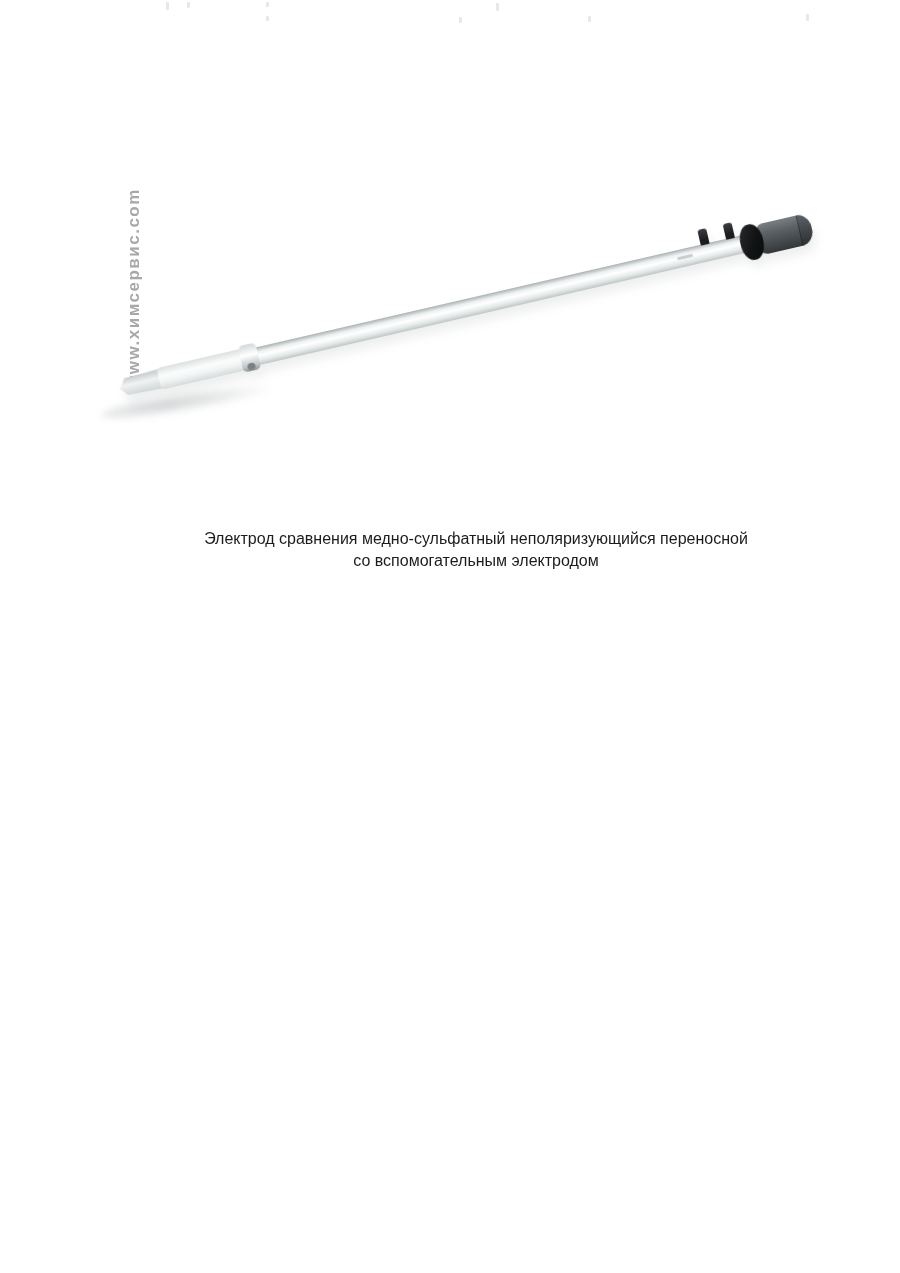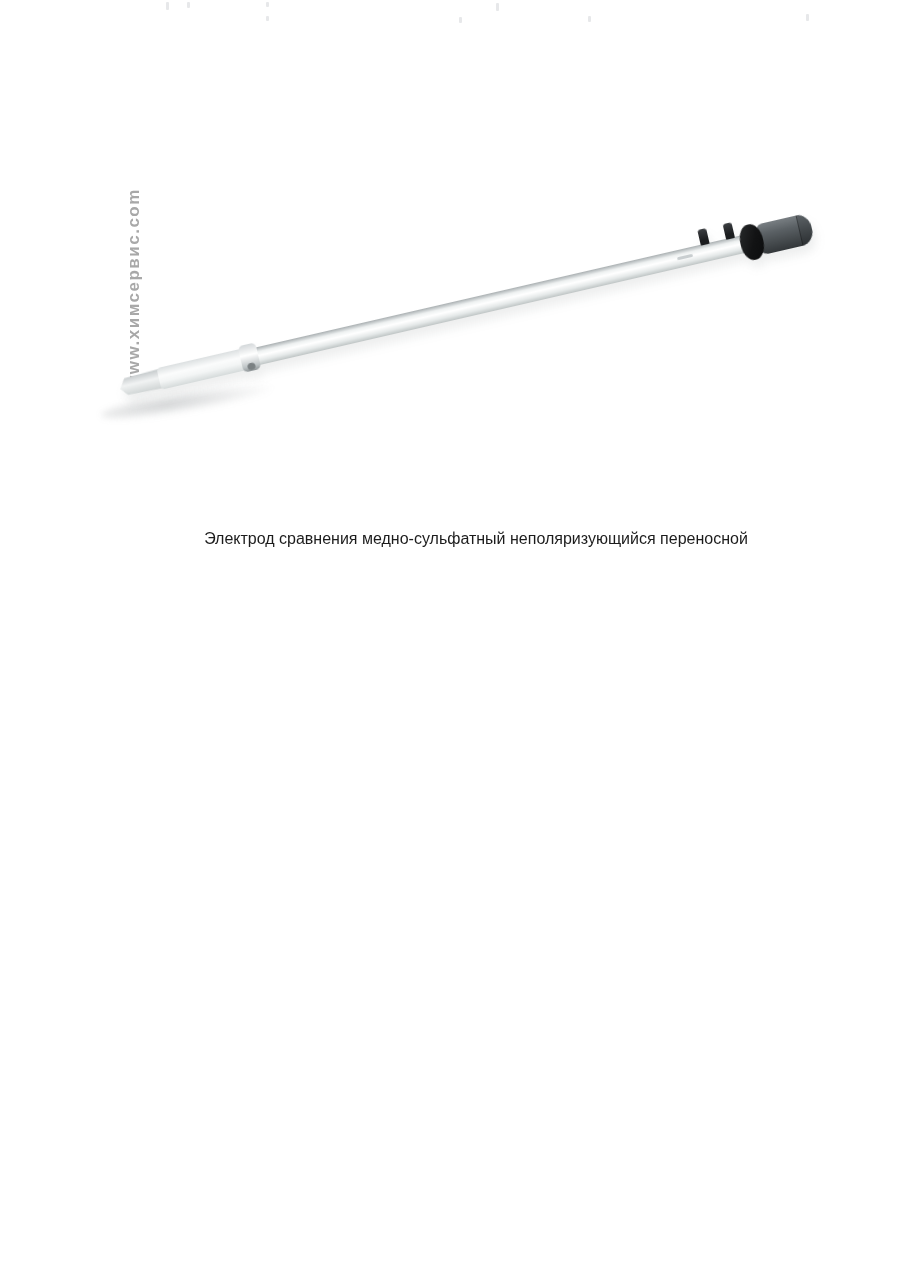--- a/index.html
+++ b/index.html
@@ -172,15 +172,16 @@
       <div class="post post-2"></div>
       <div class="handle">
         <div class="handle-cap"></div>
       </div>
       <div class="ring"></div>
     </div>
   </figure>
 
   <div class="caption" style="color: rgb(28, 28, 28);">
     <div>Электрод сравнения медно-сульфатный неполяризующийся переносной</div>
+    <div>со вспомогательным электродом</div>
   </div>
 
 </div>
 
 </body></html>

